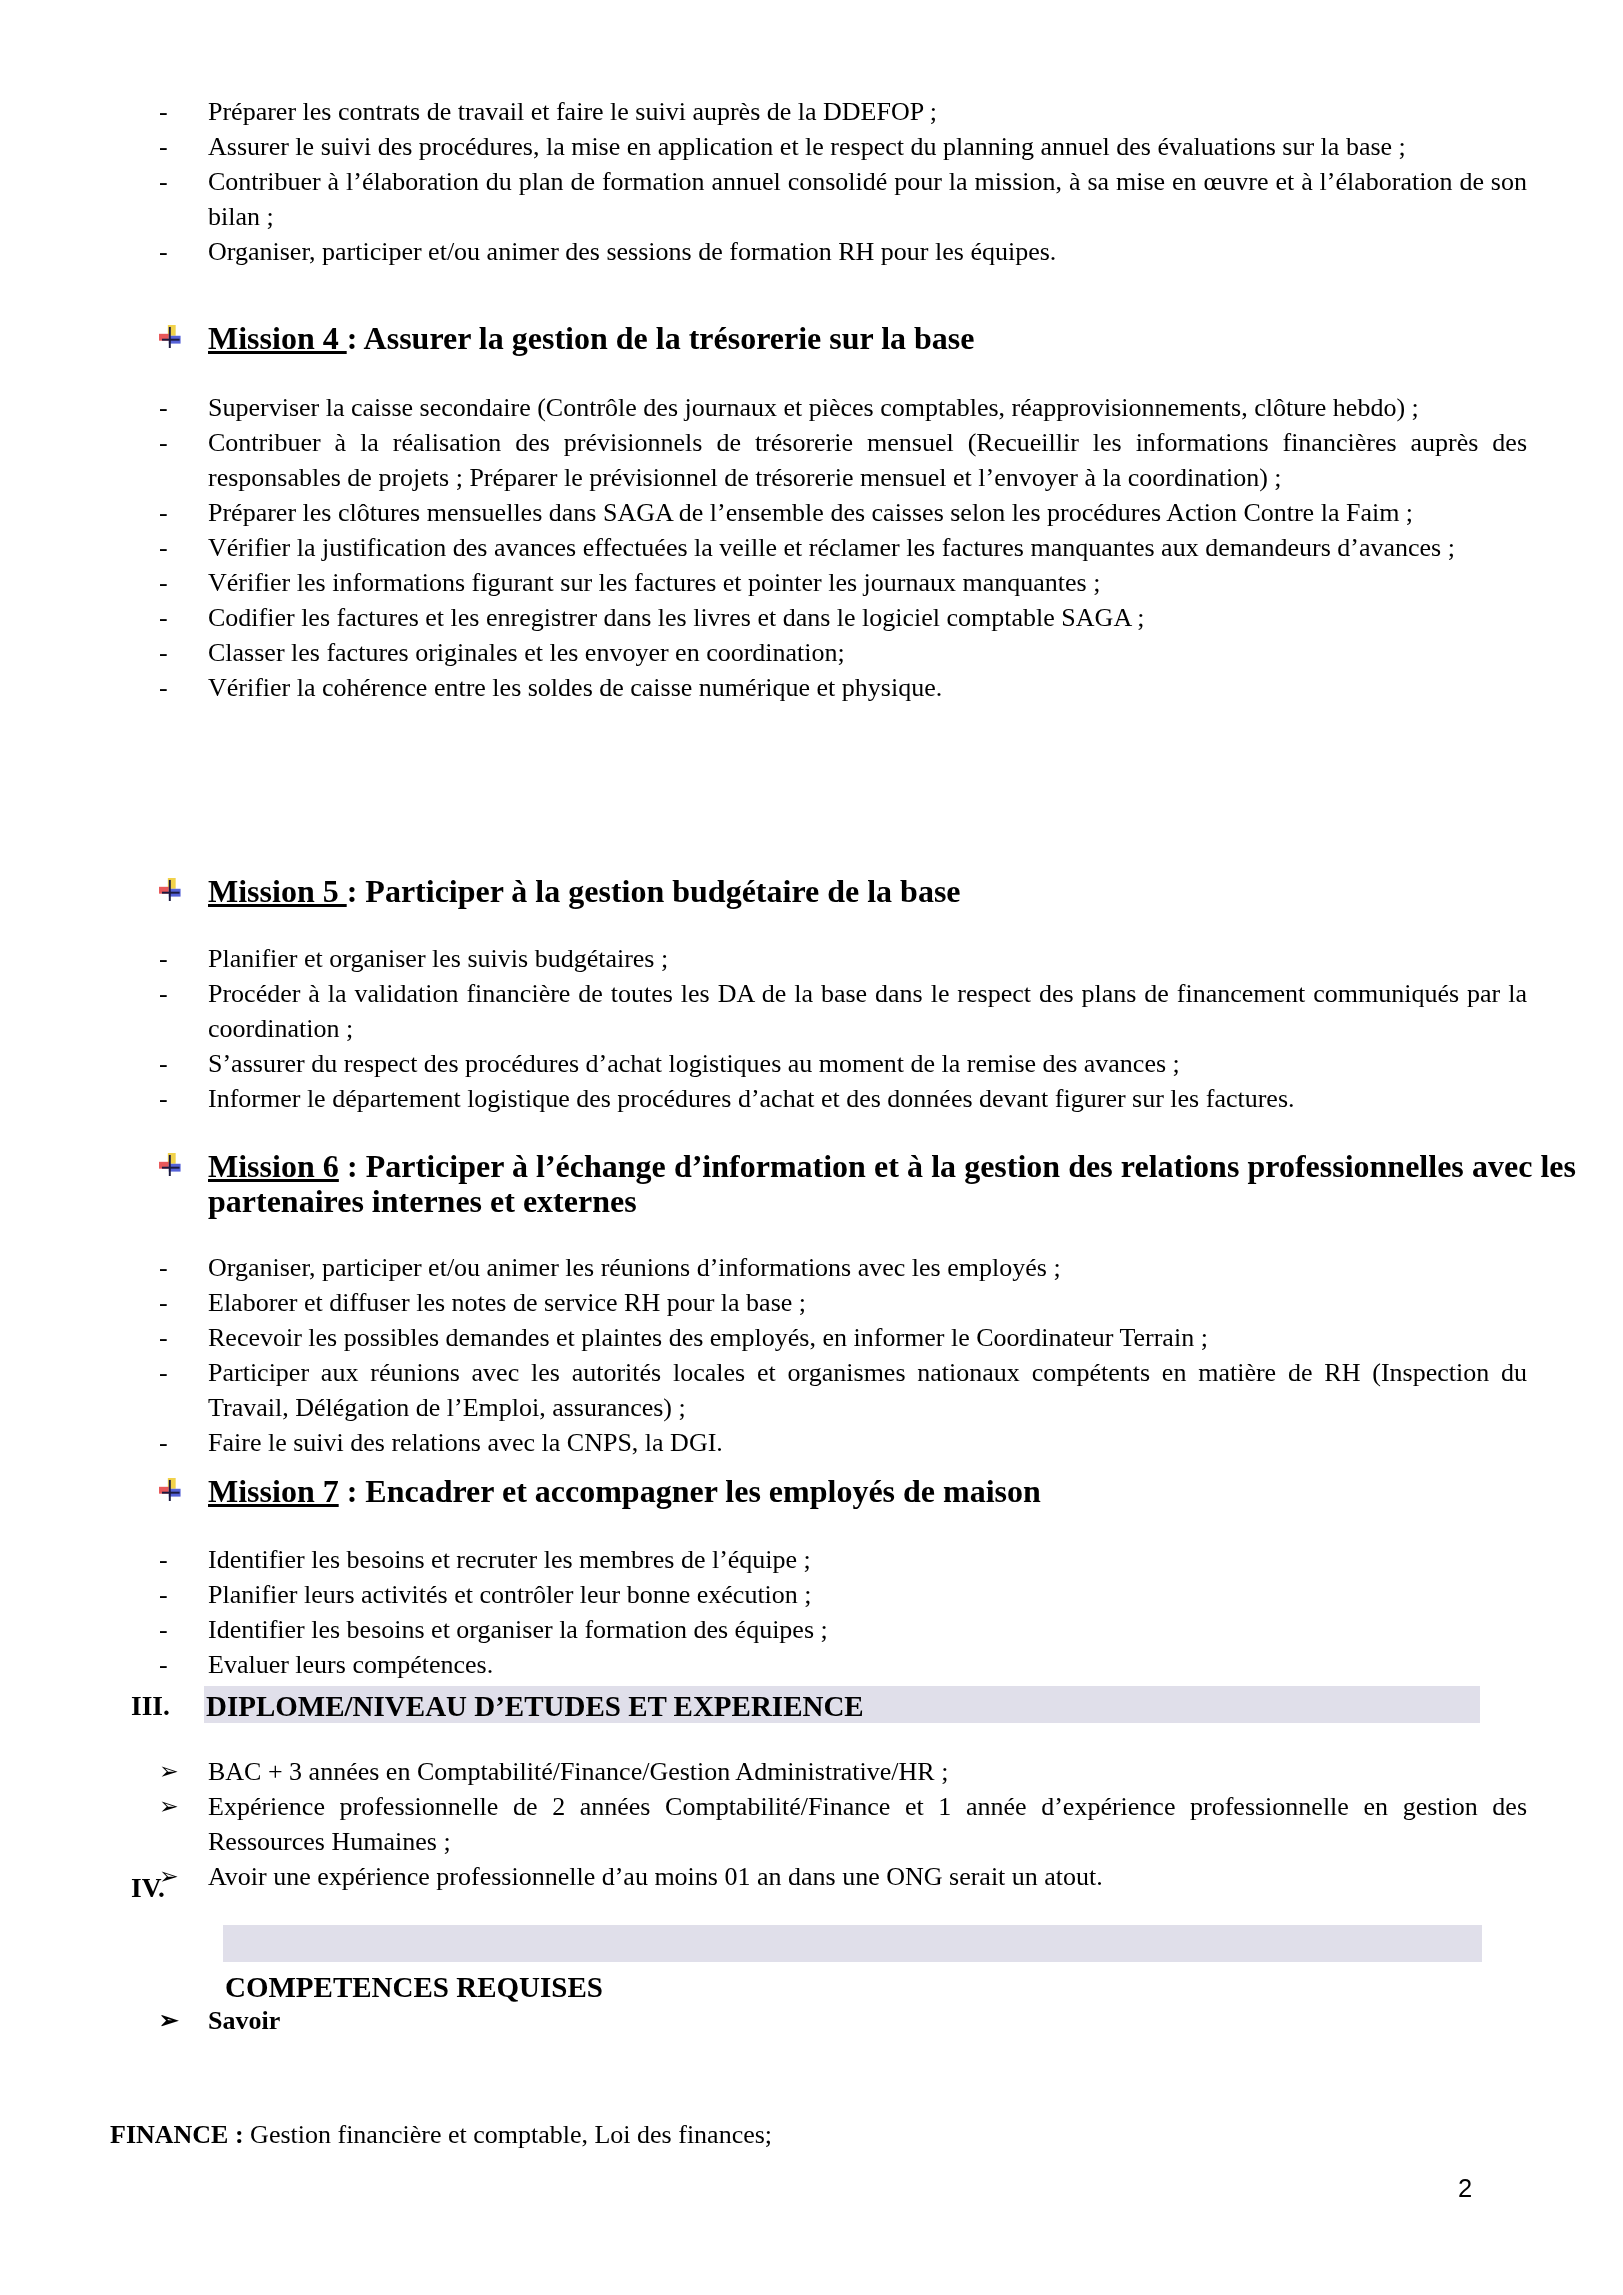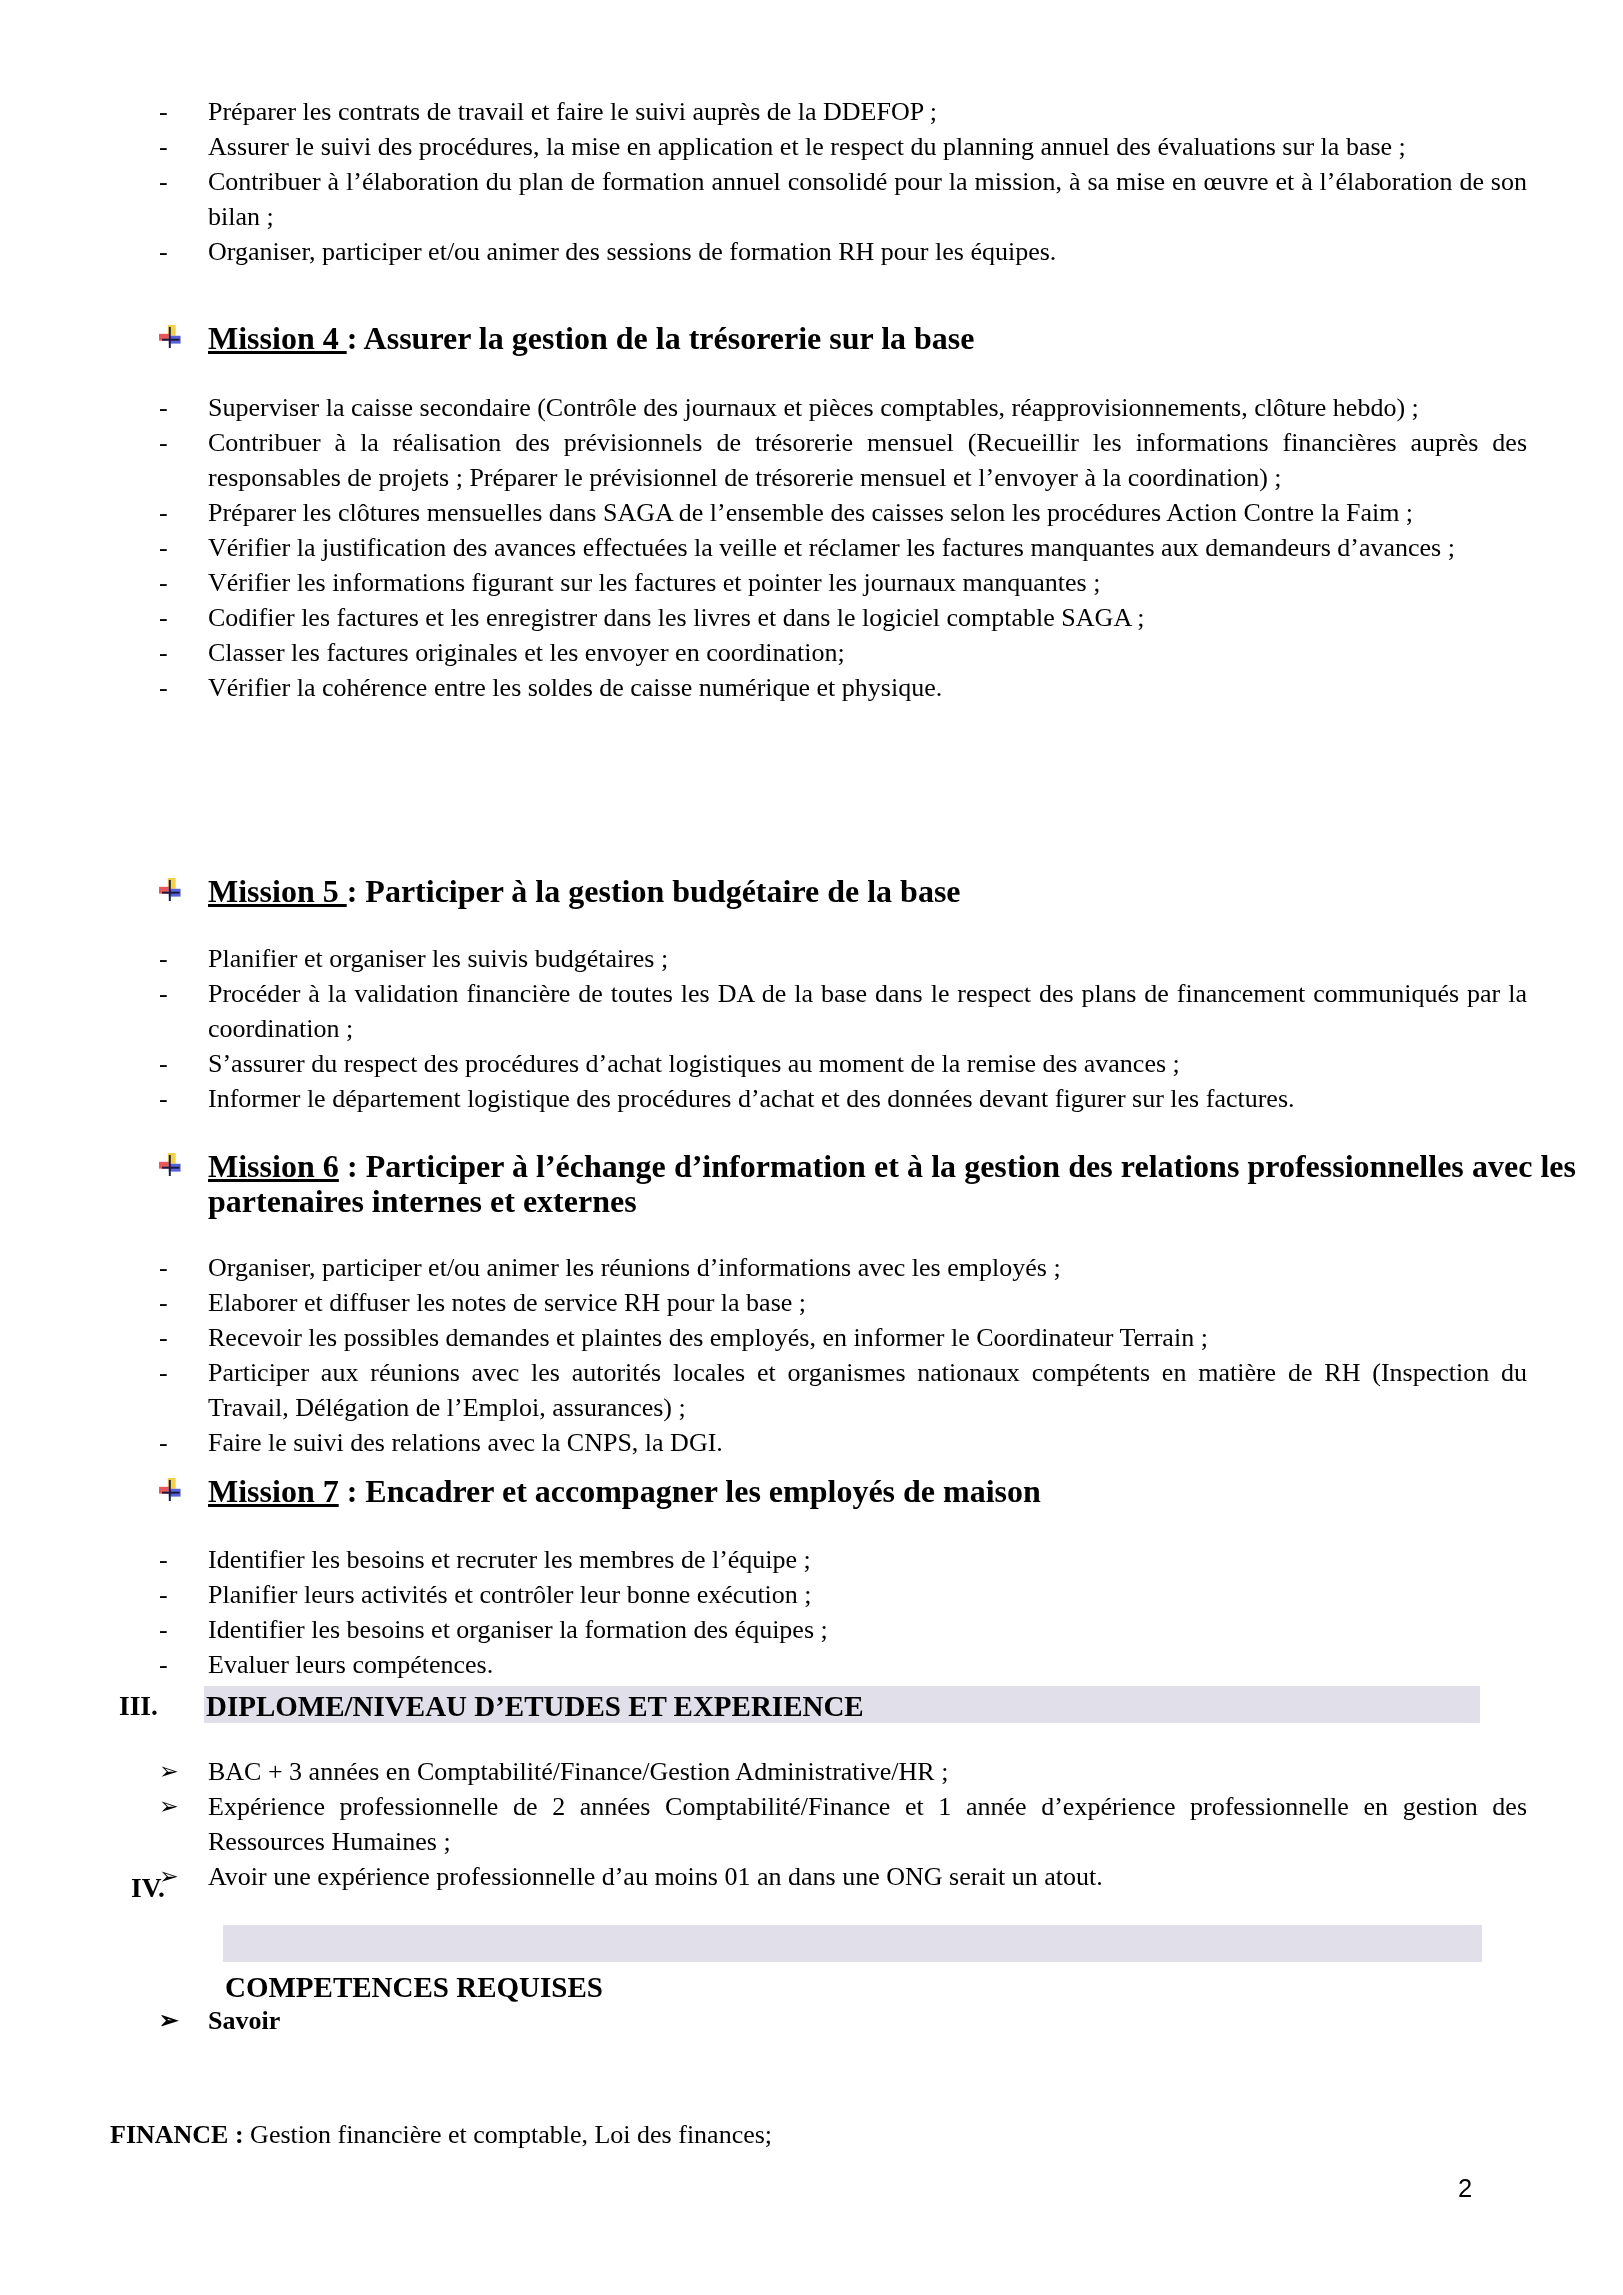--- a/index.html
+++ b/index.html
@@ -99,21 +99,21 @@
     <span class="ul">Mission 7</span><span> : Encadrer et accompagner les employés de maison</span>
   </div>
   <ul class="list" style="top:1542px;">
     <li class="li"><span class="dash">-</span><span>Identifier les besoins et recruter les membres de l’équipe ;</span></li>
     <li class="li"><span class="dash">-</span><span>Planifier leurs activités et contrôler leur bonne exécution ;</span></li>
     <li class="li"><span class="dash">-</span><span>Identifier les besoins et organiser la formation des équipes ;</span></li>
     <li class="li"><span class="dash">-</span><span>Evaluer leurs compétences.</span></li>
   </ul>
 
   <div class="shade" style="left:204px; top:1686px; width:1276px; height:37px;"></div>
-  <div class="sec-num" style="left:119px; top:1688px;">III.</div>
+  <div class="sec-num" style="left:131px; top:1688px;">III.</div>
   <div class="sec-head" style="left:206px; top:1688px;">DIPLOME/NIVEAU D’ETUDES ET EXPERIENCE</div>
   <ul class="list" style="top:1754px;">
     <li class="arrow-li"><span class="arr">➢</span><span>BAC + 3 années en Comptabilité/Finance/Gestion Administrative/HR ;</span></li>
     <li class="arrow-li"><span class="arr">➢</span><span>Expérience professionnelle de 2 années Comptabilité/Finance et 1 année d’expérience professionnelle en gestion des Ressources Humaines ;</span></li>
     <li class="arrow-li"><span class="arr">➢</span><span>Avoir une expérience professionnelle d’au moins 01 an dans une ONG serait un atout.</span></li>
   </ul>
 
   <div class="shade" style="left:223px; top:1925px; width:1259px; height:37px;"></div>
   <div class="sec-num" style="left:131px; top:1870px;">IV.</div>
   <div class="sec-head" style="left:225px; top:1969px;">COMPETENCES REQUISES</div>

